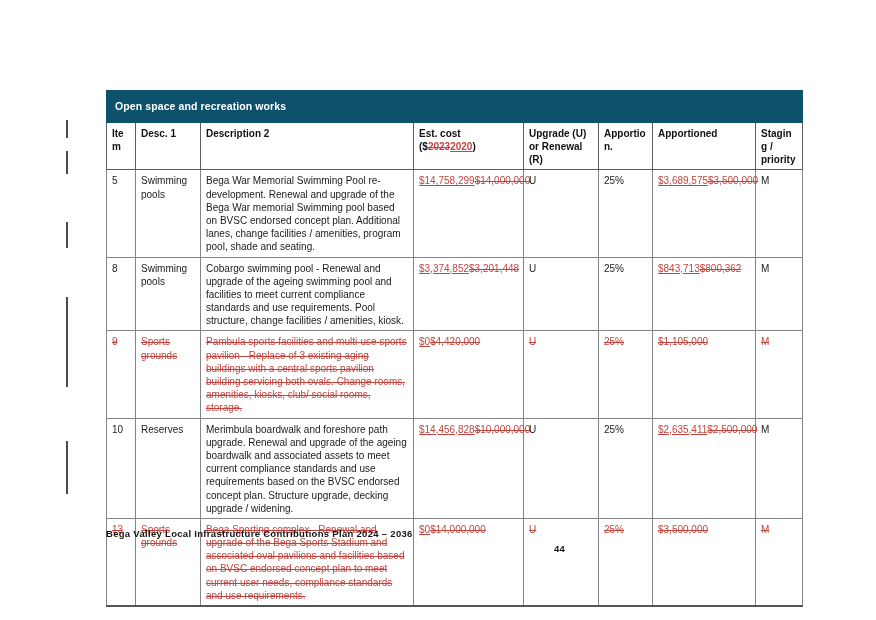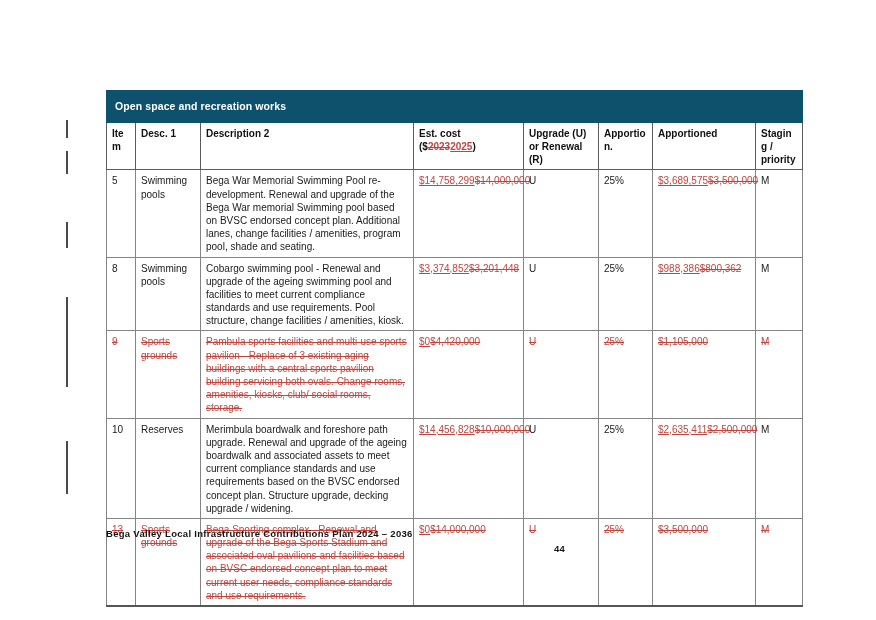--- a/index.html
+++ b/index.html
@@ -100,21 +100,21 @@
         <col style="width:47px">
     </colgroup>
     <tbody>
       <tr class="title-row">
         <td colspan="8">Open space and recreation works</td>
       </tr>
       <tr class="header-row">
         <th>Item</th>
         <th>Desc. 1</th>
         <th>Description 2</th>
-        <th><span>Est. cost ($</span><span class="del">2023</span><span class="ins">2025</span><span>)</span></th>
+        <th><span>Est. cost ($</span><span class="del">2023</span><span class="ins">2020</span><span>)</span></th>
         <th>Upgrade (U) or Renewal (R)</th>
         <th>Apportion.</th>
         <th>Apportioned</th>
         <th>Staging / priority</th>
       </tr>
     <tr class="data-row r1">
       <td><span class="plainable">5</span></td>
       <td><span class="plainable">Swimming pools</span></td>
       <td><span class="plainable">Bega War Memorial Swimming Pool re-development. Renewal and upgrade of the Bega War memorial Swimming pool based on BVSC endorsed concept plan. Additional lanes, change facilities / amenities, program pool, shade and seating.</span></td>
       <td class="money"><span class="ins">$14,758,299</span><span class="del">$14,000,000</span></td>
@@ -123,21 +123,21 @@
       <td class="money"><span class="ins">$3,689,575</span><span class="del">$3,500,000</span></td>
       <td><span class="plainable">M</span></td>
     </tr>
         <tr class="data-row r2">
       <td><span class="plainable">8</span></td>
       <td><span class="plainable">Swimming pools</span></td>
       <td><span class="plainable">Cobargo swimming pool - Renewal and upgrade of the ageing swimming pool and facilities to meet current compliance standards and use requirements. Pool structure, change facilities / amenities, kiosk.</span></td>
       <td class="money"><span class="ins">$3,374,852</span><span class="del">$3,201,448</span></td>
       <td><span class="plainable">U</span></td>
       <td><span class="plainable">25%</span></td>
-      <td class="money"><span class="ins">$988,386</span><span class="del">$800,362</span></td>
+      <td class="money"><span class="ins">$843,713</span><span class="del">$800,362</span></td>
       <td><span class="plainable">M</span></td>
     </tr>
         <tr class="data-row r3 row-deleted">
       <td><span class="plainable">9</span></td>
       <td><span class="plainable">Sports grounds</span></td>
       <td><span class="plainable">Pambula sports facilities and multi-use sports pavilion - Replace of 3 existing aging buildings with a central sports pavilion building servicing both ovals. Change rooms, amenities, kiosks, club/ social rooms, storage.</span></td>
       <td class="money"><span class="ins">$0</span><span class="del">$4,420,000</span></td>
       <td><span class="plainable">U</span></td>
       <td><span class="plainable">25%</span></td>
       <td class="money"><span class="del">$1,105,000</span></td>

